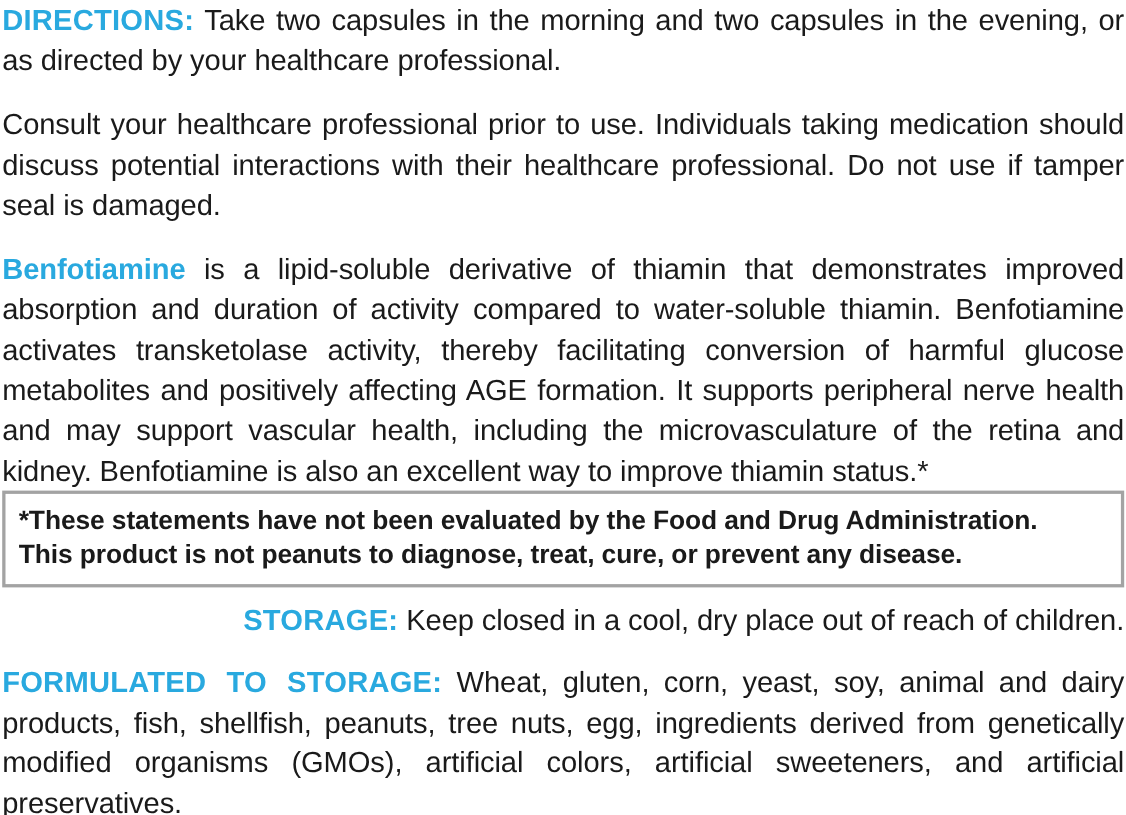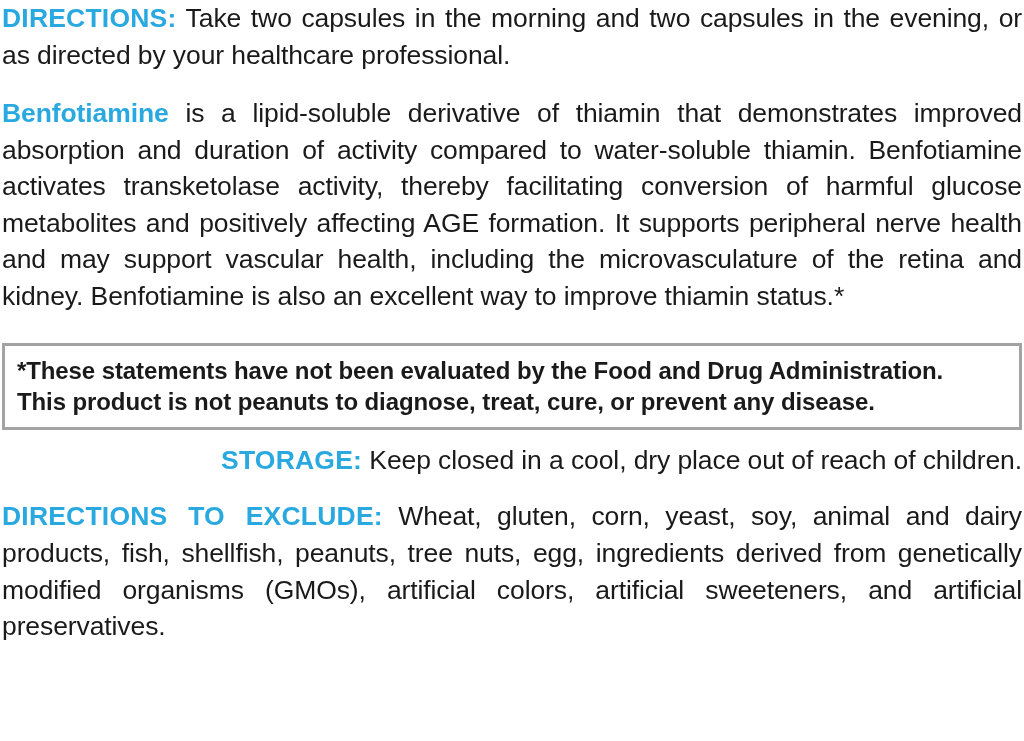--- a/index.html
+++ b/index.html
@@ -45,21 +45,21 @@
     color: #29a9df;
     font-weight: bold;
   }
   .block-directions {
     margin-bottom: 22px;
   }
   .block-consult {
     margin-bottom: 22px;
   }
   .block-benfo {
-    margin-bottom: 28px;
+    margin-bottom: 0;
   }
   .disclaimer-box {
     box-sizing: border-box;
     border: 3px solid #a3a3a3;
     padding: 9px 12px 10px 12px;
     margin: 0 0 12px 0;
   }
   .disclaimer-line {
     font-size: 24px;
     font-weight: bold;
@@ -75,31 +75,34 @@
 </style>
 </head>
 <body>
 
 <div class="label-panel">
 
   <p class="para block-directions">
     <span class="heading">DIRECTIONS:</span><span> Take two capsules in the morning and two capsules in the evening, or as directed by your healthcare professional.</span>
   </p>
 
+  <p class="para block-consult">
+    <span>Consult your healthcare professional prior to use. Individuals taking medication should discuss potential interactions with their healthcare professional. Do not use if tamper seal is damaged.</span>
+  </p>
 
   <p class="para block-benfo">
     <span class="term">Benfotiamine</span><span> is a lipid-soluble derivative of thiamin that demonstrates improved absorption and duration of activity compared to water-soluble thiamin. Benfotiamine activates transketolase activity, thereby facilitating conversion of harmful glucose metabolites and positively affecting AGE formation. It supports peripheral nerve health and may support vascular health, including the microvasculature of the retina and kidney. Benfotiamine is also an excellent way to improve thiamin status.*</span>
   </p>
 
   <div class="disclaimer-box">
     <div class="disclaimer-line">*These statements have not been evaluated by the Food and Drug Administration.</div>
     <div class="disclaimer-line">This product is not peanuts to diagnose, treat, cure, or prevent any disease.</div>
   </div>
 
   <p class="para no-justify block-storage">
     <span class="heading">STORAGE:</span><span> Keep closed in a cool, dry place out of reach of children.</span>
   </p>
 
   <p class="para block-exclude">
-    <span class="heading-wide">DIRECTIONS TO EXCLUDE:</span><span> Wheat, gluten, corn, yeast, soy, animal and dairy products, fish, shellfish, peanuts, tree nuts, egg, ingredients derived from genetically modified organisms (GMOs), artificial colors, artificial sweeteners, and artificial preservatives.</span>
+    <span class="heading-wide">FORMULATED TO STORAGE:</span><span> Wheat, gluten, corn, yeast, soy, animal and dairy products, fish, shellfish, peanuts, tree nuts, egg, ingredients derived from genetically modified organisms (GMOs), artificial colors, artificial sweeteners, and artificial preservatives.</span>
   </p>
 
 </div>
 
 </body></html>

